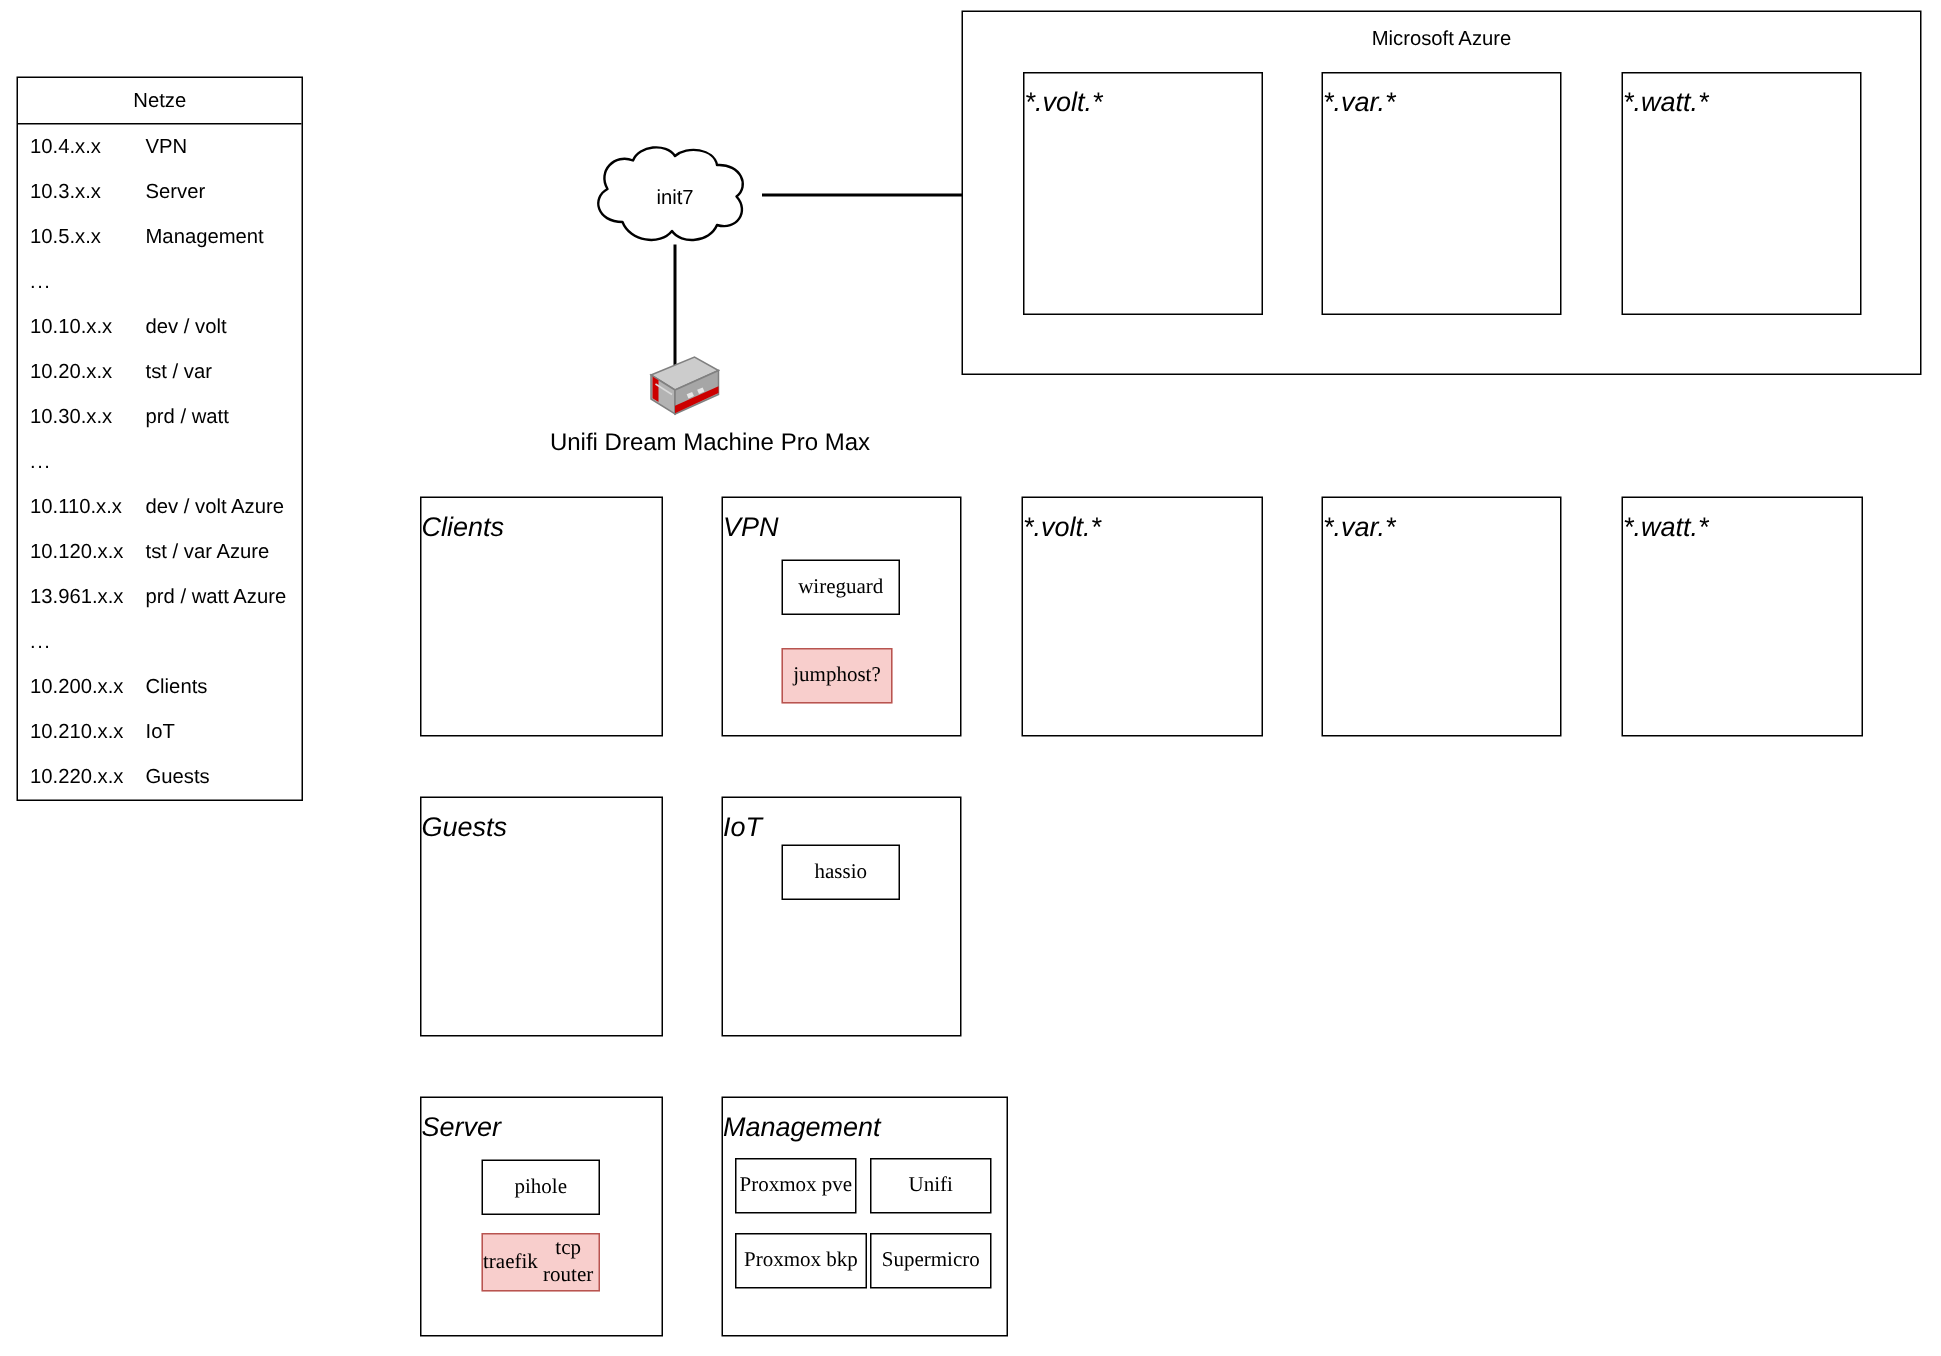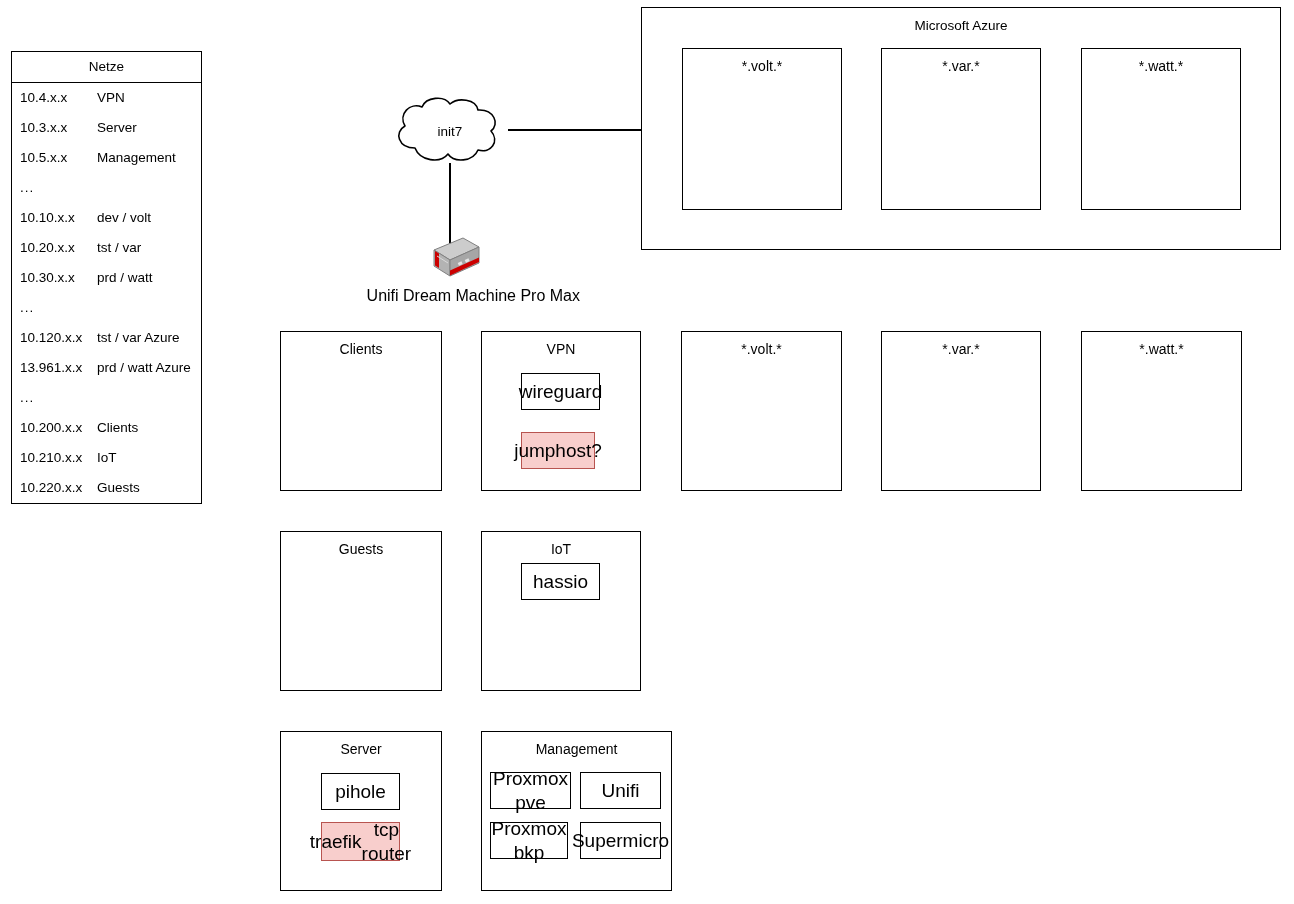--- a/index.html
+++ b/index.html
@@ -55,41 +55,42 @@
     letter-spacing: 1px;
     font-size: 13.5px;
   }
 
   
   .dbox {
     border: 1.6px solid #000;
     background: #fff;
   }
   .dbox-title {
-    text-align: center;
-    font-size: 14px;
+    font-size: 18px;
     line-height: 1.1;
     padding-top: 10px;
+    font-style: italic;
   }
   .group-title {
     text-align: center;
     font-size: 13.5px;
     padding-top: 10px;
   }
 
   
   .node {
     border: 1.6px solid #000;
     background: #fff;
     display: flex;
     align-items: center;
     justify-content: center;
     text-align: center;
-    font-size: 19px;
+    font-size: 14px;
     line-height: 1.25;
+    font-family: Liberation Serif, serif;
   }
   .node.pink {
     background: #f8cecc;
     border-color: #b85450;
   }
 
   
   .cloud-wrap { left: 388px; top: 96px; width: 124px; height: 70px; }
   .cloud-label {
     position: absolute;
@@ -150,20 +151,24 @@
         <span class="netze-cidr">10.20.x.x</span>
         <span class="netze-name">tst / var</span>
       </div>
       <div class="netze-row">
         <span class="netze-cidr">10.30.x.x</span>
         <span class="netze-name">prd / watt</span>
       </div>
       <div class="netze-row ellipsis">
         <span class="netze-cidr">...</span>
         <span class="netze-name"></span>
+      </div>
+      <div class="netze-row">
+        <span class="netze-cidr">10.110.x.x</span>
+        <span class="netze-name">dev / volt Azure</span>
       </div>
       <div class="netze-row">
         <span class="netze-cidr">10.120.x.x</span>
         <span class="netze-name">tst / var Azure</span>
       </div>
       <div class="netze-row">
         <span class="netze-cidr">13.961.x.x</span>
         <span class="netze-name">prd / watt Azure</span>
       </div>
       <div class="netze-row ellipsis">
@@ -288,20 +293,20 @@
 
   <div class="abs dbox" style="left:481px; top:731px; width:191px; height:160px;">
     <div class="dbox-title">Management</div>
   </div>
   <div class="abs node" style="left:490px; top:772px; width:81px; height:37px;">
     <span>Proxmox pve</span>
   </div>
   <div class="abs node" style="left:580px; top:772px; width:81px; height:37px;">
     <span>Unifi</span>
   </div>
-  <div class="abs node" style="left:490px; top:822px; width:78px; height:37px;">
+  <div class="abs node" style="left:490px; top:822px; width:88px; height:37px;">
     <span>Proxmox bkp</span>
   </div>
   <div class="abs node" style="left:580px; top:822px; width:81px; height:37px;">
     <span>Supermicro</span>
   </div>
 
 </div>
 
 </body></html>

